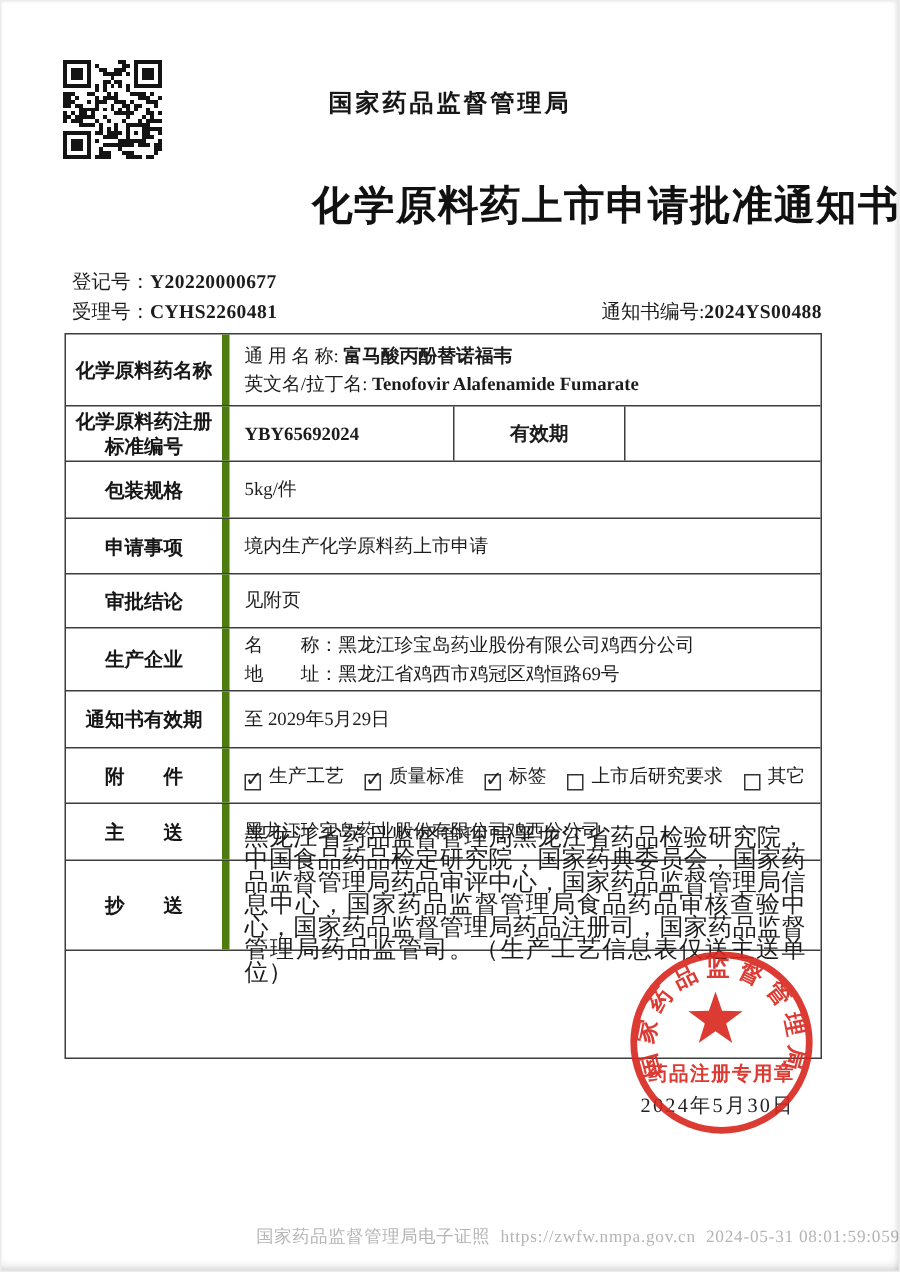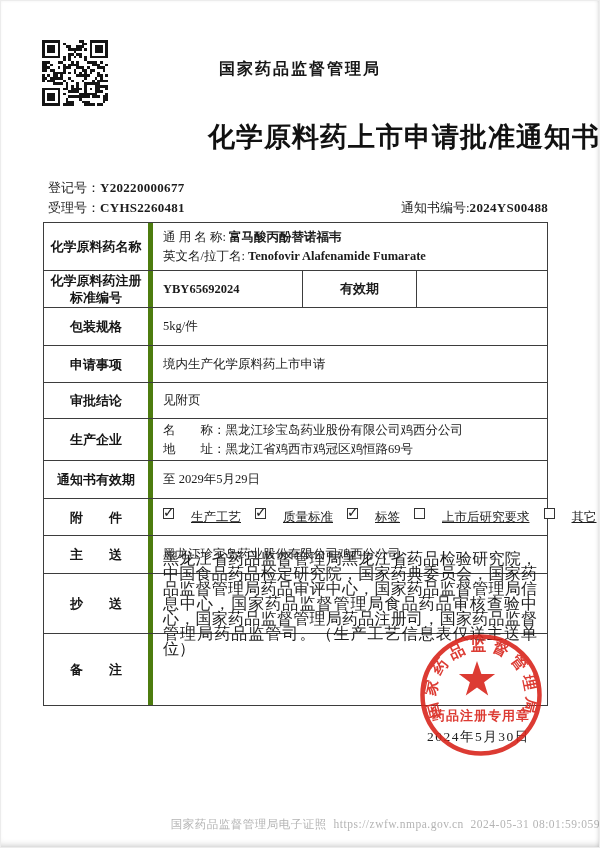--- a/index.html
+++ b/index.html
@@ -43,21 +43,21 @@
     flex:1;display:flex;flex-direction:column;justify-content:center;
     padding:3px 10px;font-size:12.5px;line-height:19px;box-sizing:border-box;
   }
   .t-content .val{font-weight:600;}
   .cell-std{width:150px;flex:none;border-right:1px solid #3d3d3d;box-sizing:border-box;
     display:flex;align-items:center;padding:0 10px;font-size:12.5px;font-weight:600;}
   .cell-vlabel{width:114px;flex:none;border-right:1px solid #3d3d3d;box-sizing:border-box;
     display:flex;align-items:center;justify-content:center;font-size:13px;font-weight:700;}
   .cell-vvalue{flex:1;display:flex;align-items:center;padding:0 10px;font-size:12.5px;}
   .atts{flex-direction:row;align-items:center;gap:14px;}
-  .att-item{display:inline-flex;align-items:flex-start;gap:17px;white-space:nowrap;text-decoration:underline;}
+  .att-item{display:inline-flex;align-items:flex-end;gap:5px;white-space:nowrap;}
   .checkbox{
     width:11px;height:11px;border:1.3px solid #333;display:inline-block;
     position:relative;box-sizing:border-box;background:#fff;flex:none;
   }
   .checkbox.checked::after{
     content:"✓";position:absolute;left:-1px;top:-6px;font-size:14px;font-weight:700;color:#222;
     font-family:"DejaVu Sans",sans-serif;
   }
   .cc-text{font-size:16px;line-height:15px;text-align:justify;}
   .stamp-date{
@@ -477,21 +477,20 @@
   </div>
 
   <div class="t-row" style="height:60px">
     <div class="t-label">抄　　送</div>
     <div class="t-content">
         <div class="cc-text">黑龙江省药品监督管理局黑龙江省药品检验研究院，中国食品药品检定研究院，国家药典委员会，国家药品监督管理局药品审评中心，国家药品监督管理局信息中心，国家药品监督管理局食品药品审核查验中心，国家药品监督管理局药品注册司，国家药品监督管理局药品监管司。（生产工艺信息表仅送主送单位）</div>
       </div>
   </div>
 
   <div class="t-row" style="height:71px">
-    <div class="t-label">备　　注</div>
     <div class="t-content"></div>
   </div>
 
 </div>
 
 <div class="stamp-date">2024年5月30日</div>
 
 <svg class="stamp" width="134" height="134" viewBox="0 0 134 134">
   <defs>
     <path id="arcPath" d="M 24.7 82.4 A 45 45 0 1 1 109.3 82.4" fill="none"></path>

